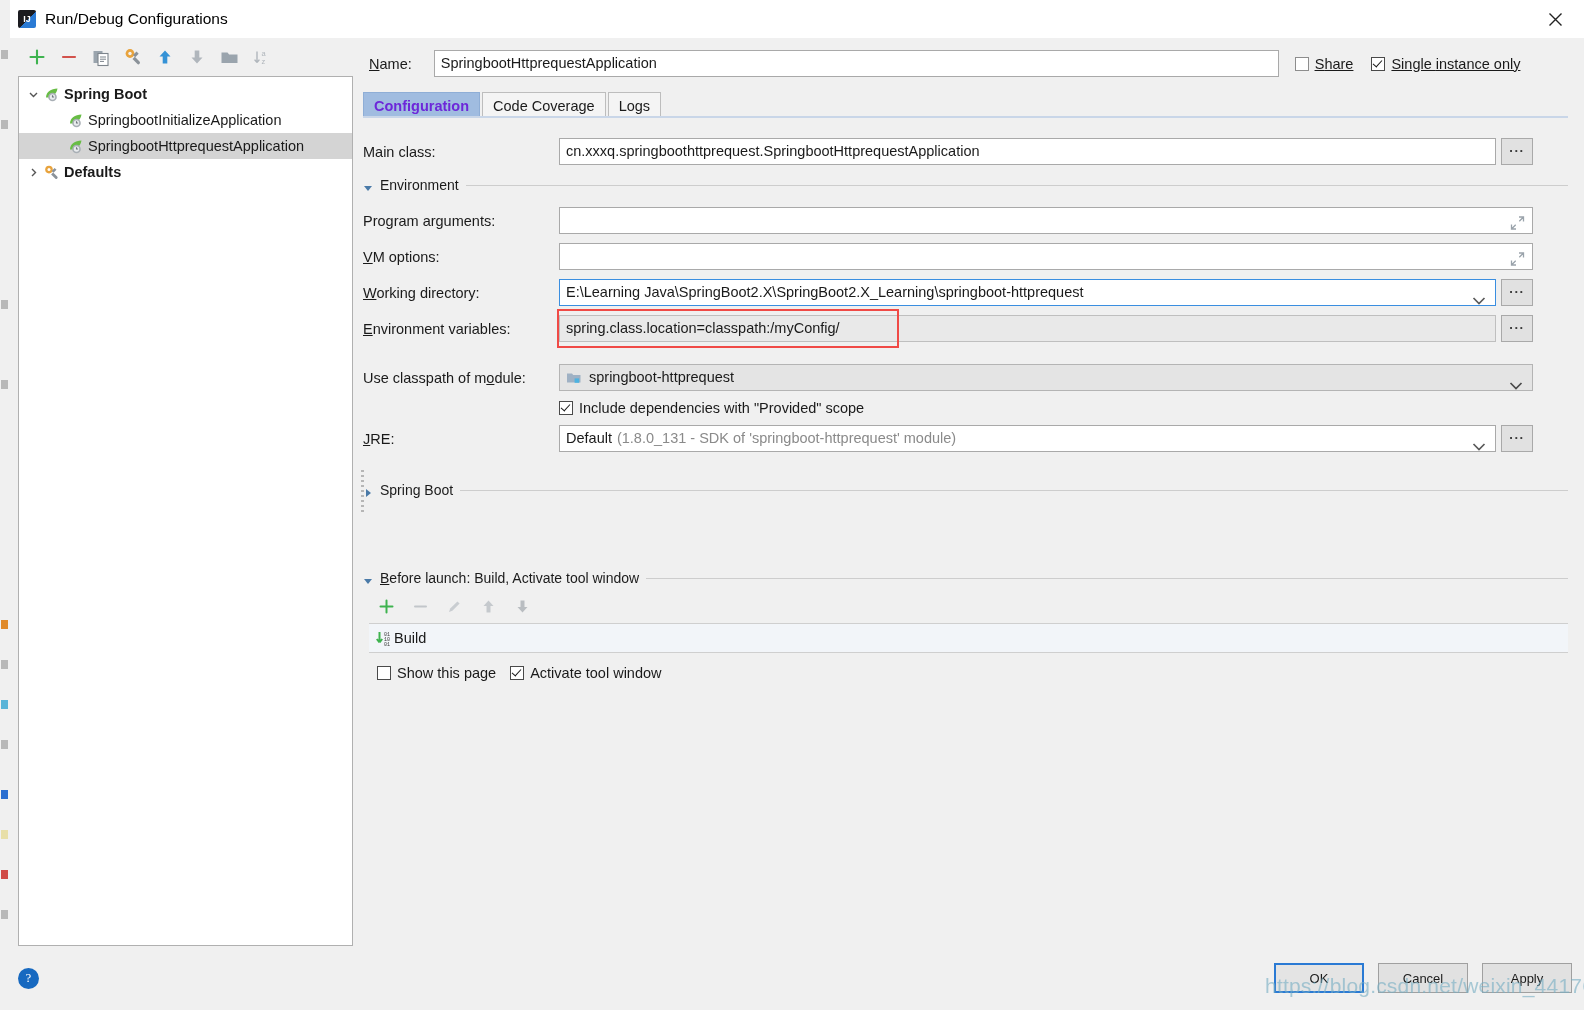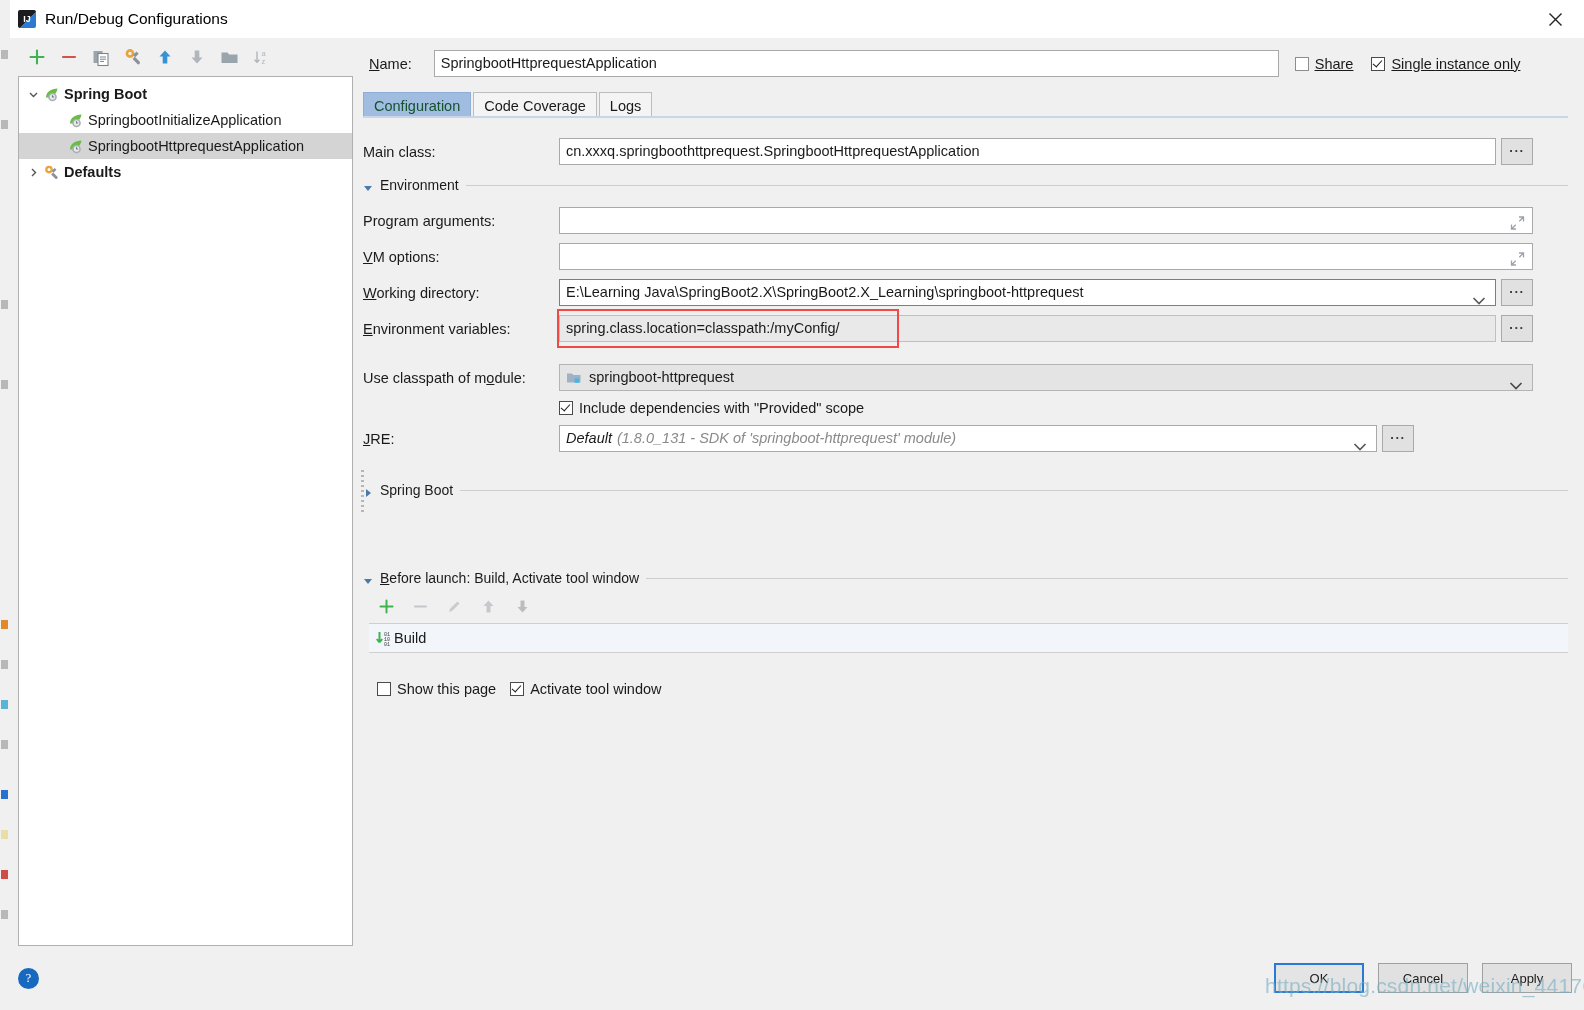--- a/index.html
+++ b/index.html
@@ -230,21 +230,22 @@
     background: #f4f4f4;
     border: 1px solid #bdbdbd;
     border-bottom: none;
     margin-right: 2px;
     cursor: pointer;
     box-sizing: border-box;
   }
   .tab.active {
     background: #a0bce0;
     border-color: #8faed6;
-    color: #14532d;
+    color: #6d28d9;
+    font-weight: bold;
   }
   #tab-underline {
     position: absolute;
     left: 8px; right: 0; bottom: 0;
     height: 2px;
     background: #c9d6e8;
   }
 
   
   #form {
@@ -353,21 +354,21 @@
     display: flex;
     align-items: center;
     padding-left: 6px;
     gap: 0;
     font-size: 14.5px;
   }
   #bl-checks {
     display: flex;
     align-items: center;
     gap: 14px;
-    margin-top: 28px;
+    margin-top: 12px;
     padding-left: 14px;
   }
 
   
   #footer {
     height: 64px;
     flex: 0 0 auto;
     position: relative;
     display: flex;
     align-items: center;
@@ -690,21 +691,21 @@
         <div class="row">
           <span class="lbl"></span>
           <label class="cb-wrap">
             <span class="cb checked"></span>
             <span class="lbl" style="width:auto;">Include dependencies with "Provided" scope</span>
           </label>
         </div>
 
         <div class="row" style="margin-top:6px;">
           <span class="lbl"><span class="ul">J</span>RE:</span>
-          <div class="fld" style="width:818px;font-style:italic;">
+          <div class="fld" style="width:937px;">
             <span>Default</span>
             <span style="color:#8a8a8a;margin-left:5px;">(1.8.0_131 - SDK of 'springboot-httprequest' module)</span>
             <span class="chev">
               <svg width="14" height="9" viewBox="0 0 14 9">
                   <path d="M1.5 1.5 L7 7 L12.5 1.5" stroke="#5a5a5a" stroke-width="1.7" fill="none"></path>
                 </svg>
             </span>
           </div>
           <div class="browse-btn">...</div>
         </div>

